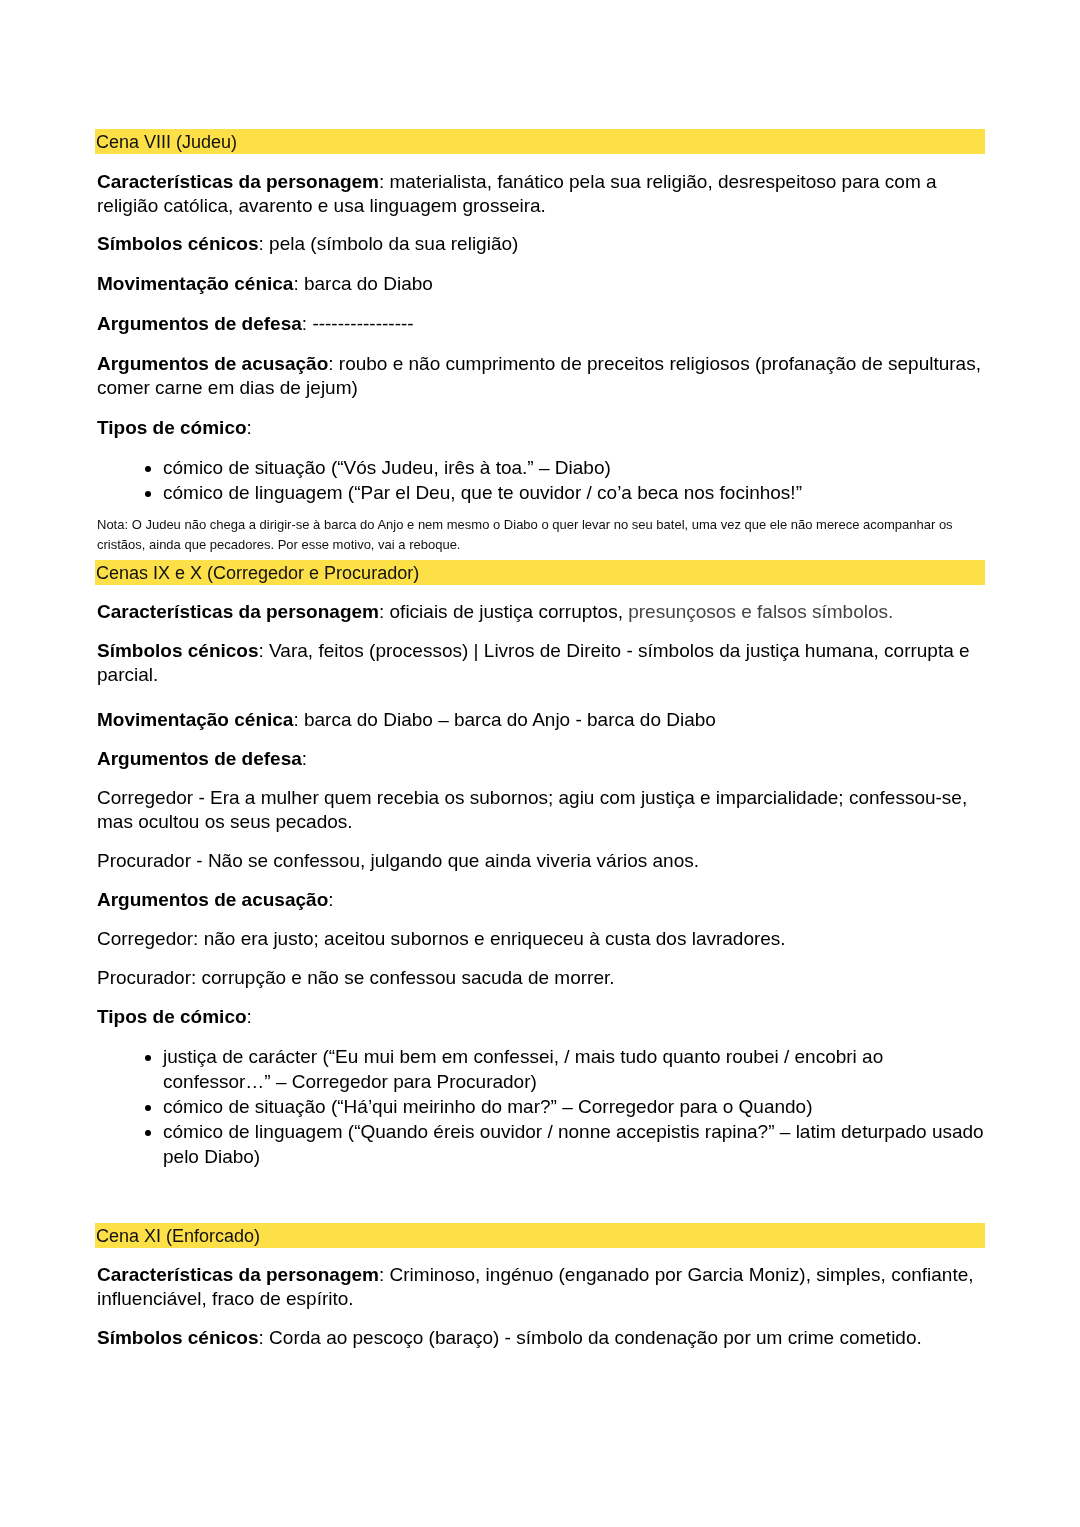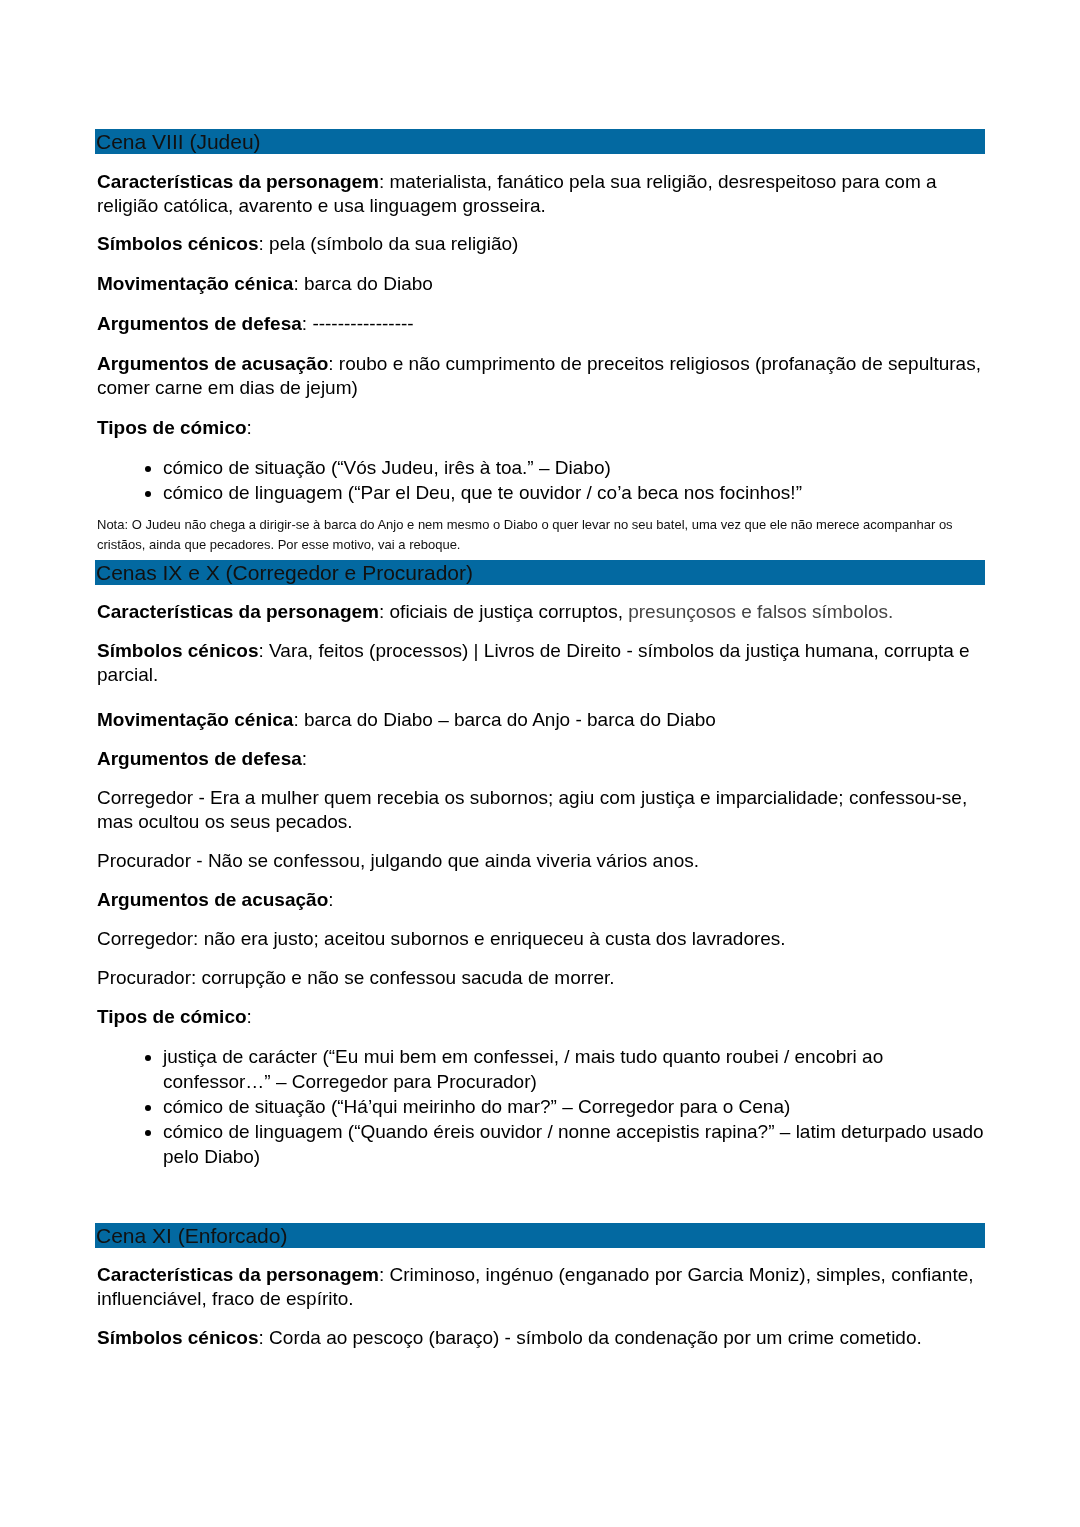--- a/index.html
+++ b/index.html
@@ -2,21 +2,21 @@
 <html><head>
 <meta charset="utf-8">
 <style>
   html, body { margin: 0; padding: 0; background: #ffffff; }
   body {
     width: 1080px; height: 1527px; position: relative; overflow: hidden;
     font-family: "Liberation Sans", sans-serif; color: #000000;
   }
   .page { position: absolute; left: 97px; top: 129px; width: 888px; }
   .heading {
-    background: #0369a1; font-size: 21px; line-height: 24px;
+    background: #fde047; font-size: 18px; line-height: 24px;
     padding: 1px 1px 0 1px; margin-left: -2px; color: #111;
   }
   p { margin: 0; font-size: 19px; line-height: 24px; }
   b { font-weight: bold; }
   .u { }
   .gray { color: #444444; }
   ul { margin: 0; padding-left: 66px; font-size: 19px; line-height: 25px; }
   ul li { padding-left: 0; }
   .note { font-size: 13px; line-height: 20px; color: #111; }
 </style>
@@ -44,21 +44,21 @@
   <p style="margin-top:21px"><b>Movimentação cénica</b><span>:</span> <span>barca do Diabo – barca do Anjo - barca do Diabo</span></p>
   <p style="margin-top:15px"><b>Argumentos de defesa</b><span>:</span></p>
   <p style="margin-top:15px"><span class="u">Corregedor</span><span> - Era a mulher quem recebia os subornos; agiu com justiça e imparcialidade; confessou-se, mas ocultou os seus pecados.</span></p>
   <p style="margin-top:15px"><span class="u">Procurador</span><span> - Não se confessou, julgando que ainda viveria vários anos.</span></p>
   <p style="margin-top:15px"><b>Argumentos de acusação</b><span>:</span></p>
   <p style="margin-top:15px"><span class="u">Corregedor</span><span>: não era justo; aceitou subornos e enriqueceu à custa dos lavradores.</span></p>
   <p style="margin-top:15px"><span class="u">Procurador</span><span>: corrupção e não se confessou sacuda de morrer.</span></p>
   <p style="margin-top:15px"><b>Tipos de cómico</b><span>:</span></p>
   <ul style="margin-top:15px">
     <li><span class="u">justiça de carácter</span><span> (“Eu mui bem em confessei, / mais tudo quanto roubei / encobri ao confessor…” – Corregedor para Procurador)</span></li>
-    <li><span class="u">cómico de situação</span><span> (“Há’qui meirinho do mar?” – Corregedor para o Cena)</span></li>
+    <li><span class="u">cómico de situação</span><span> (“Há’qui meirinho do mar?” – Corregedor para o Quando)</span></li>
     <li><span class="u">cómico de linguagem </span><span>(“Quando éreis ouvidor / nonne accepistis rapina?” – latim deturpado usado pelo Diabo)</span></li>
   </ul>
 
   <div class="heading" style="margin-top:54px">Cena XI (Enforcado)</div>
   <p style="margin-top:15px"><b>Características da personagem</b><span>:</span> <span>Criminoso, ingénuo (enganado por Garcia Moniz), simples, confiante, influenciável, fraco de espírito.</span></p>
   <p style="margin-top:15px"><b>Símbolos cénicos</b><span>:</span> <span>Corda ao pescoço (baraço) - símbolo da condenação por um crime cometido.</span></p>
 
 </div>
 
 </body></html>

